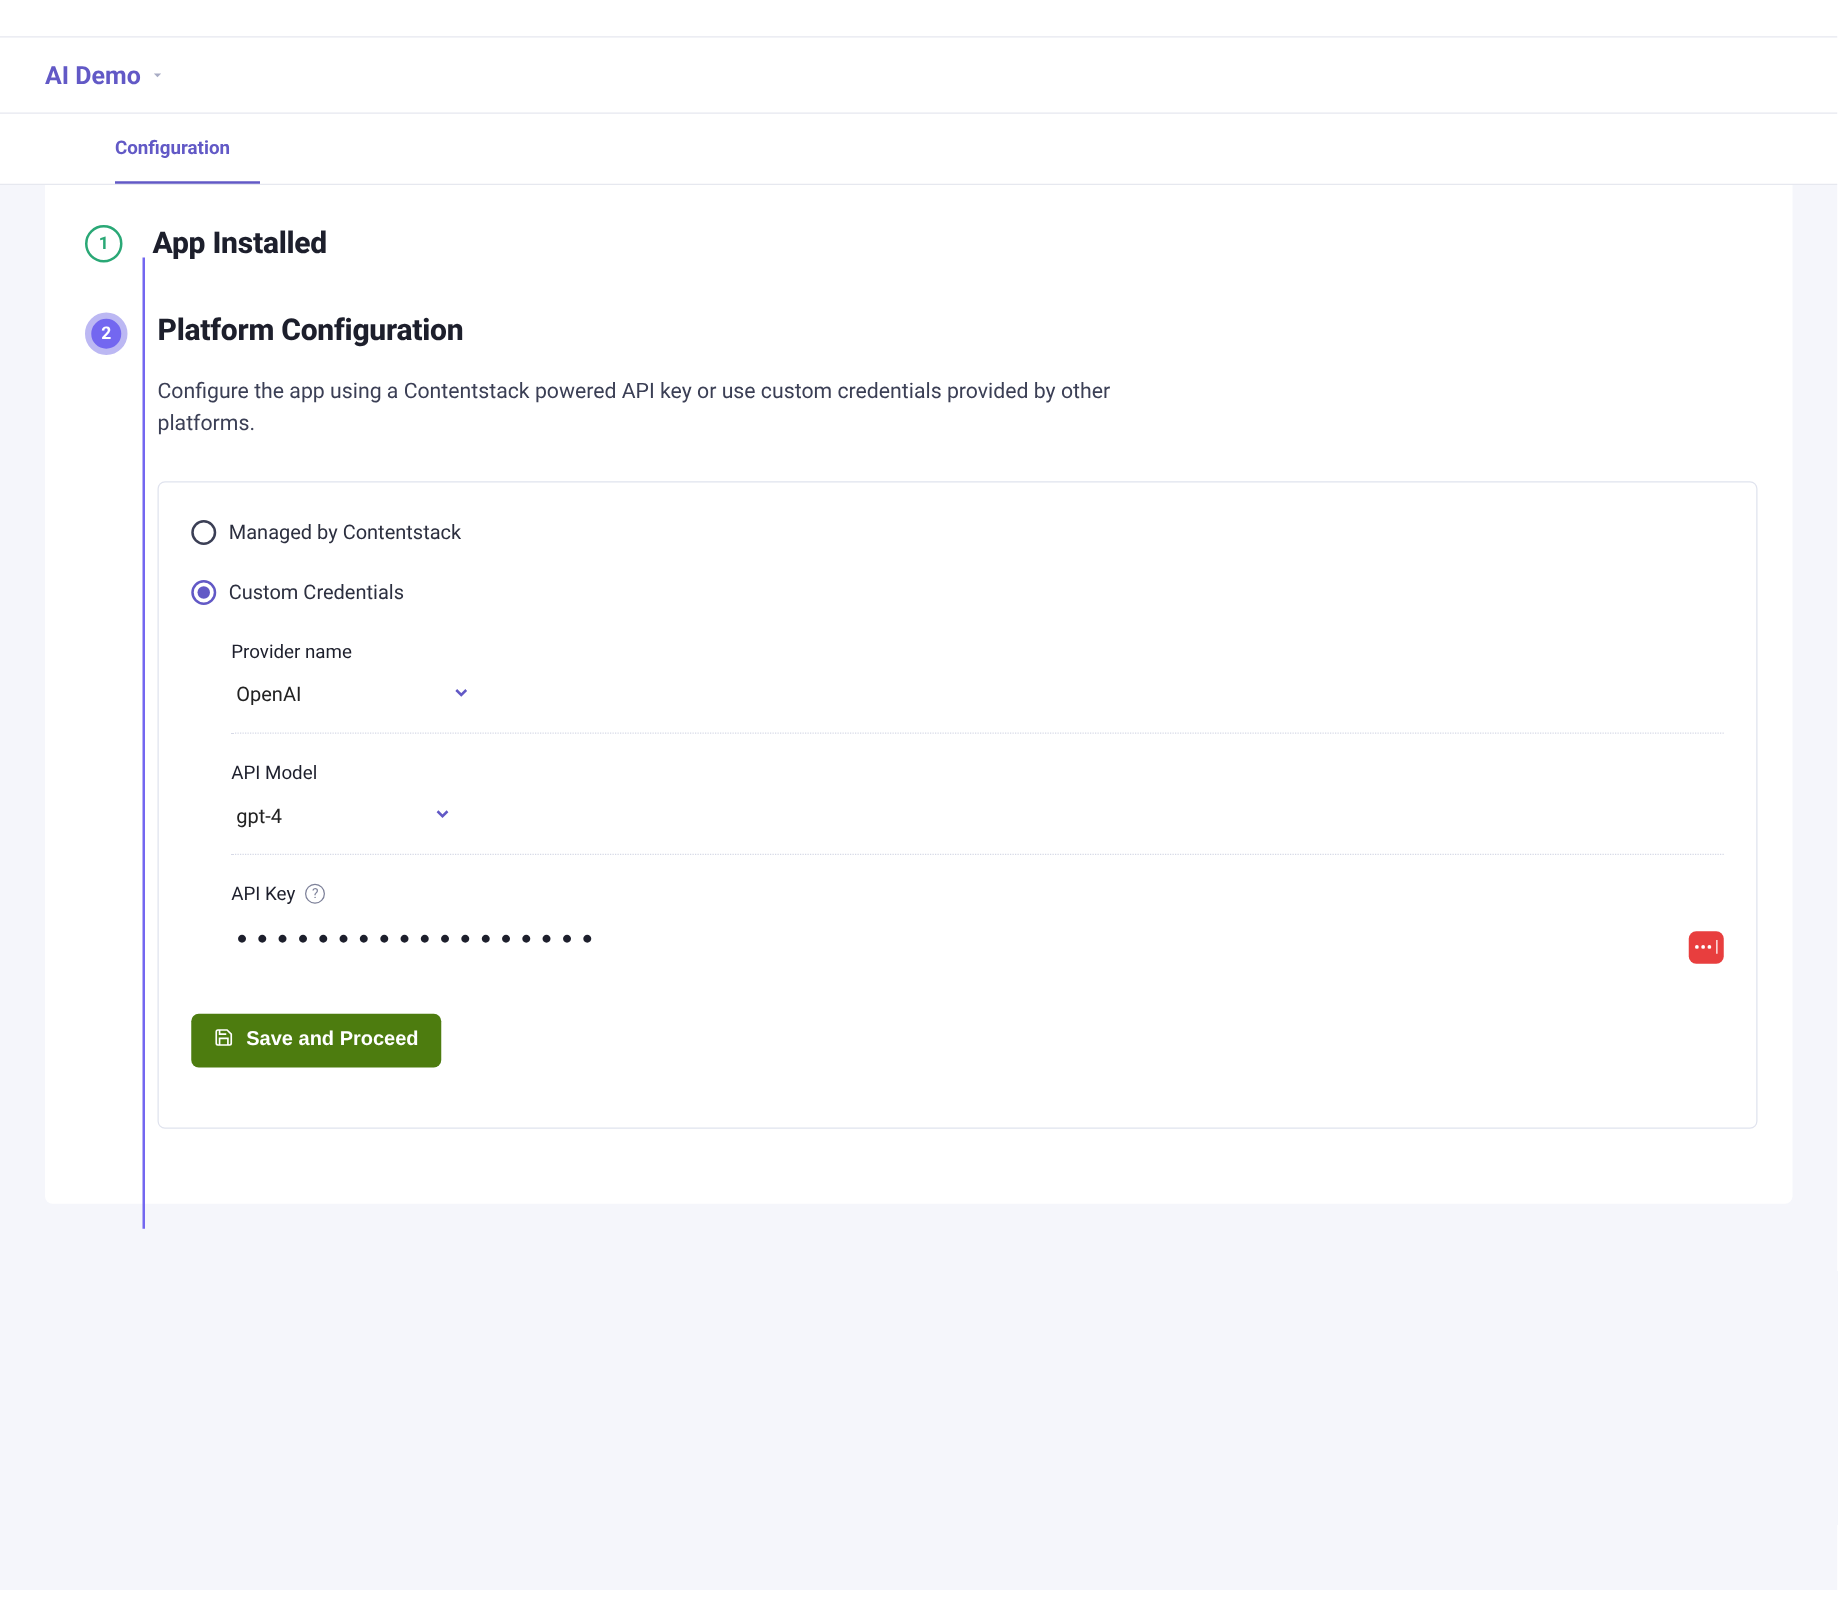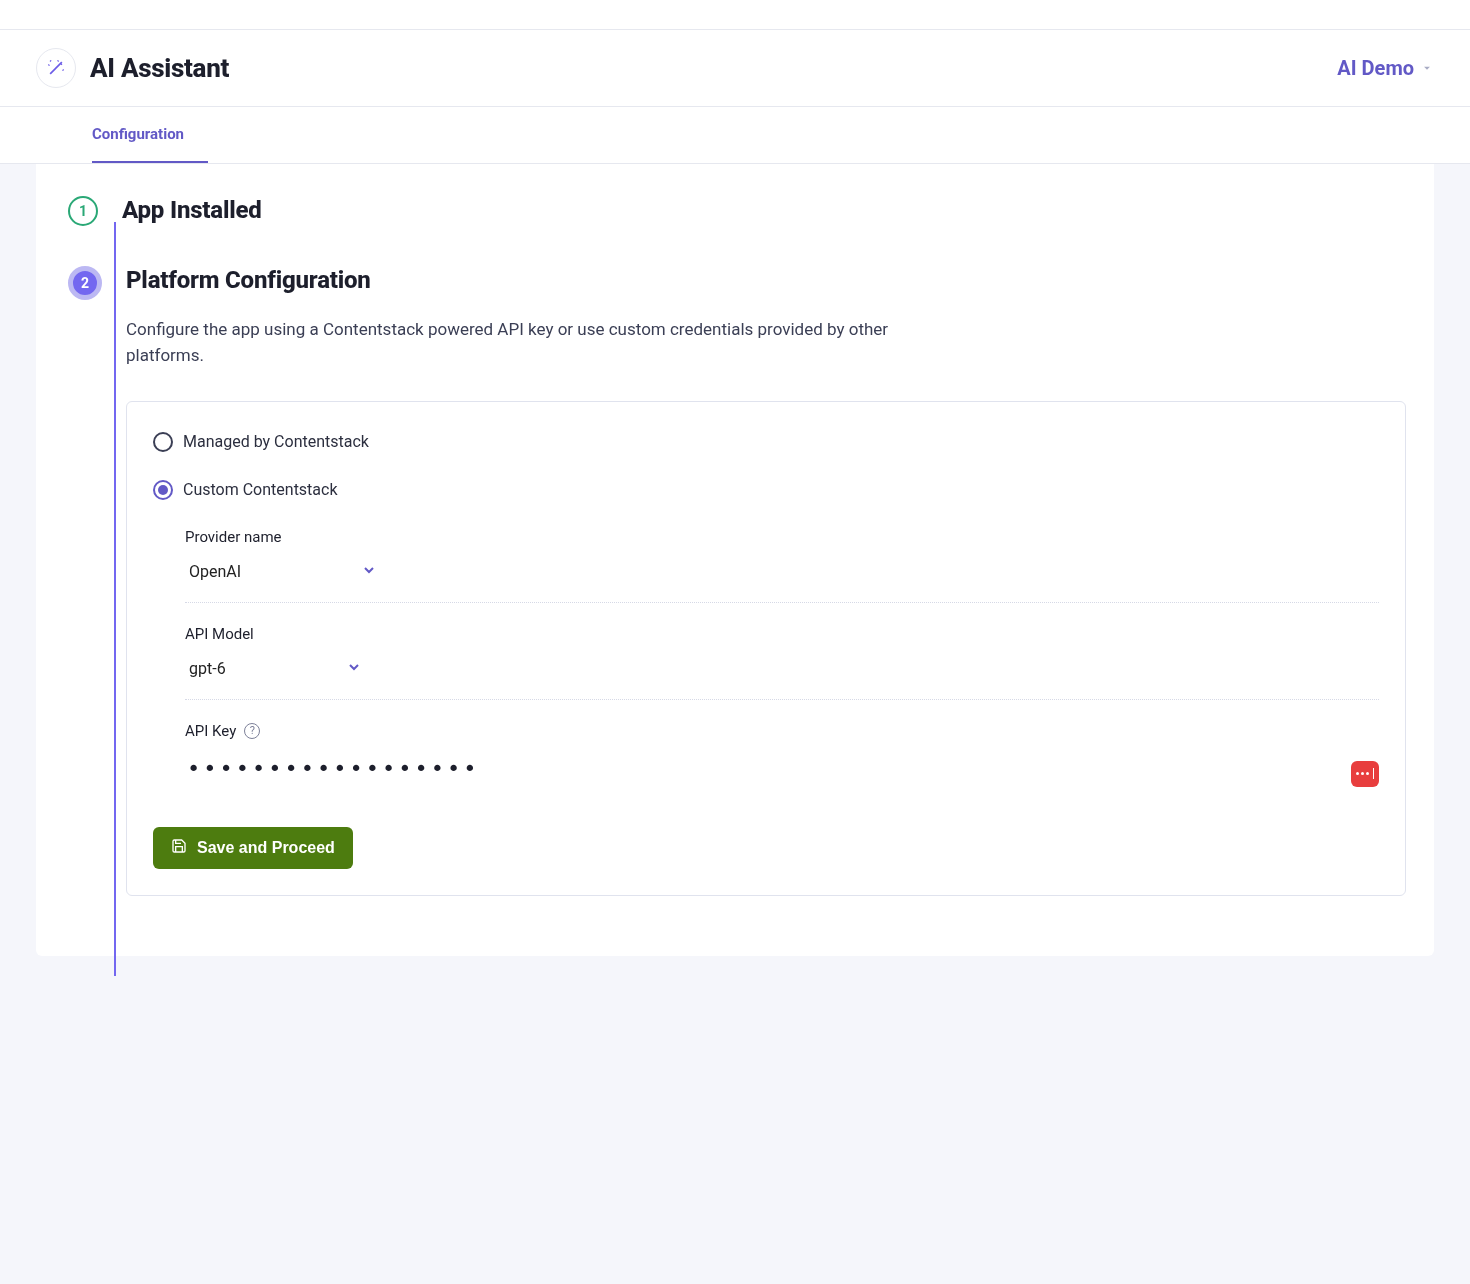--- a/index.html
+++ b/index.html
@@ -120,21 +120,21 @@
     margin-top:22px;
     font-size:17px;
     line-height:1.55;
     color:#3b3f55;
     max-width:820px;
   }
   .panel {
     margin-top:32px;
     border:1px solid #e0e3ee;
     border-radius:6px;
-    padding:30px 26px 26px 26px;
+    padding:30px 26px 48px 26px;
   }
   .radio-row {
     display:flex; align-items:center; gap:10px;
     font-size:16px;
     color:#2c2f3f;
     margin-bottom:28px;
     cursor:pointer;
   }
   .radio-row:last-of-type { margin-bottom:10px; }
   .radio-outer {
@@ -219,29 +219,20 @@
     font-size:11px;
     color:#7d8199;
   }
 </style>
 </head>
 <body>
 
 <div class="topbar"></div>
 
 <div class="header">
-  <div class="header-left">
-    <div class="app-icon">
-      <svg width="20" height="20" viewBox="0 0 24 24" fill="none" stroke="currentColor" stroke-width="2">
-        <path d="M5 19 L19 5"></path>
-        <path d="M14 4 l1 -1 M18 8 l1 -1 M6 4 l-1 -1 M4 8 l-1 1 M20 14 l1 1"></path>
-      </svg>
-    </div>
-    <h1 class="app-title">AI Assistant</h1>
-  </div>
   <div class="header-right">
     <span>AI Demo</span>
     <span>
       <svg width="14" height="14" viewBox="0 0 24 24" fill="currentColor">
           <path d="M7 10l5 5 5-5z"></path>
         </svg>
     </span>
   </div>
 </div>
 
@@ -271,21 +262,21 @@
 
             <label class="radio-row">
               <span class="radio-outer"></span>
               <span>Managed by Contentstack</span>
             </label>
 
             <label class="radio-row">
               <span class="radio-outer checked">
                 <span class="radio-dot"></span>
               </span>
-              <span>Custom Contentstack</span>
+              <span>Custom Credentials</span>
             </label>
 
             <div class="form-area">
 
               <div class="field">
                 <div class="field-label">Provider name</div>
                 <div class="field-control">
                   <div class="select-like">
                     <span>OpenAI</span>
                     <span class="chev">
@@ -294,21 +285,21 @@
                         </svg>
                     </span>
                   </div>
                 </div>
               </div>
 
               <div class="field">
                 <div class="field-label">API Model</div>
                 <div class="field-control">
                   <div class="select-like">
-                    <span>gpt-6</span>
+                    <span>gpt-4</span>
                     <span class="chev">
                       <svg width="16" height="16" viewBox="0 0 24 24" fill="none" stroke="currentColor" stroke-width="3">
                           <path d="M6 9l6 6 6-6"></path>
                         </svg>
                     </span>
                   </div>
                 </div>
               </div>
 
               <div class="field">

